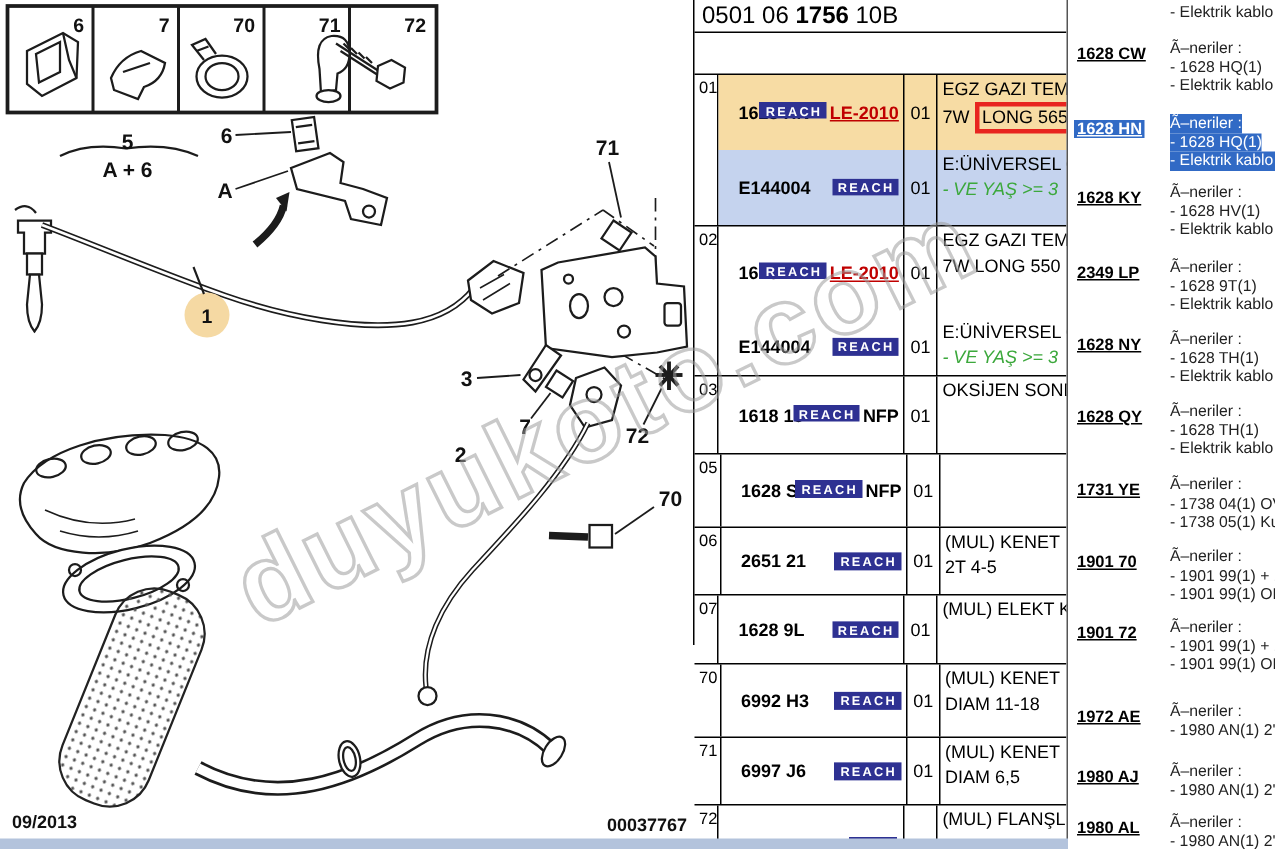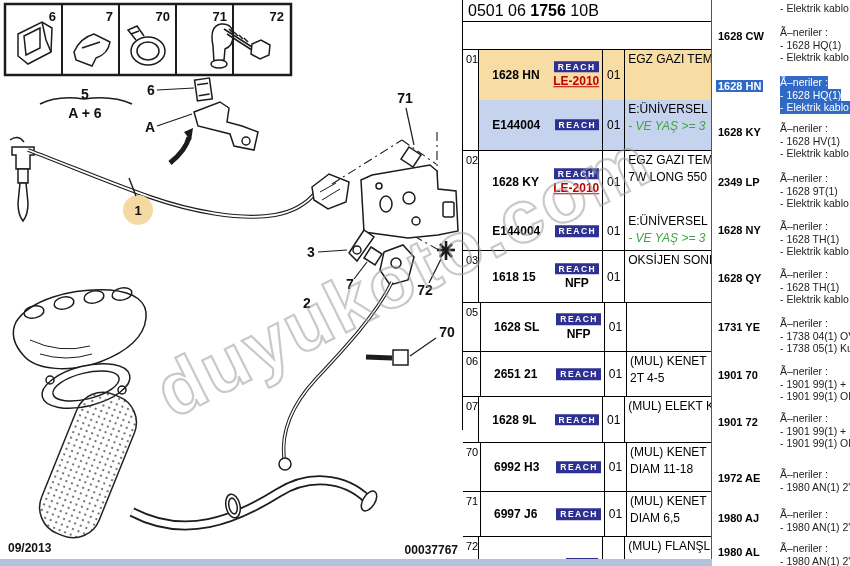--- a/index.html
+++ b/index.html
@@ -20,38 +20,38 @@
   #parts-table { position:absolute; left:462px; top:0; width:249px; height:430px;
     border-left:1.5px solid #000; background:#fff; z-index:2; }
   .t-header { height:22px; border-bottom:1.5px solid #000; font-size:16px; padding:2px 0 0 5px; white-space:nowrap; overflow:hidden; }
   .t-spacer { height:28px; border-bottom:1.5px solid #000; }
   .row { display:flex; border-bottom:1.5px solid #000; }
   .ref { width:18px; border-right:1px solid #000; font-size:11px; padding:3px 0 0 3px; }
   .subs { flex:1; display:flex; flex-direction:column; }
   .sub { display:flex; width:100%; }
   .c-part { width:124px; border-right:1px solid #000; position:relative; }
   .pn { position:absolute; left:13px; top:50%; transform:translateY(-50%); font-weight:bold; font-size:12px; white-space:nowrap; }
-  .stack { position:absolute; right:3px; top:50%; transform:translateY(-50%); display:flex; flex-direction:column; align-items:center; gap:2px; }
+  .stack { position:absolute; right:3px; top:50%; transform:translateY(-50%); display:flex; flex-direction:row; align-items:flex-start; gap:2px; }
   .reach { display:inline-block; background:#2E3192; color:#fff; font-size:8.5px; font-weight:bold;
     letter-spacing:1.5px; padding:2px 3px 1px 4px; line-height:1; }
   .note { font-size:12px; font-weight:bold; color:#000; }
   .note.red { color:#C00000; text-decoration:underline; }
   .c-qty { width:22px; border-right:1px solid #000; font-size:12px; display:flex; align-items:center; justify-content:center; }
   .c-desc { flex:1; padding:1px 0 0 3px; font-size:12px; overflow:hidden; white-space:nowrap; }
   .c-desc .l { line-height:17px; }
   .green { color:#3CA83C; font-style:italic; }
   .red-box { border:3px solid #E8251F; padding:0 12px 1px 2px; display:inline-block; line-height:14px; }
   .badge-partial { position:absolute; right:4px; bottom:5px; width:32px; height:3px; background:#2E3192; }
 
   
   #suggestions { position:absolute; left:711px; top:0; width:139px; height:566px; overflow:hidden;
     border-left:1px solid #555; background:#fff; z-index:2; }
   .entry { position:absolute; left:0; width:260px; display:flex; align-items:flex-start; }
   .codewrap { width:68px; padding-left:4px; flex:none; }
-  .code { font-size:11px; font-weight:bold; white-space:nowrap; display:inline-block; padding:0 2px; }
+  .code { font-size:11px; font-weight:bold; white-space:nowrap; display:inline-block; padding:0 2px;text-decoration:underline; }
   .sug { flex:none; white-space:nowrap; }
   .sug div { font-size:10.5px; line-height:12.5px; color:#222; }
   .sug div span { display:inline-block; }
   .entry.sel .code { background:#316AC5; color:#fff; }
   .entry.sel .sug div span { background:#316AC5; color:#fff; }
 
   
   #bottom-band { position:absolute; left:0; bottom:0; width:712px; height:7px; background:#B3C3DC; z-index:3; }
 </style>
 </head>
@@ -235,20 +235,21 @@
           <div class="c-part">
               <span class="pn">1628 HN</span>
             <span class="stack">
                 <span class="reach">REACH</span>
                 <span class="note red">LE-2010</span>
               </span>
             </div>
           <div class="c-qty">01</div>
           <div class="c-desc">
             <div class="l">EGZ GAZI TEM</div>
+            <div class="l"><span>7W </span><span class="red-box">LONG 565</span></div>
           </div>
         </div>
         <div class="sub" style="height:51px;background:#C5D3EE">
           <div class="c-part">
               <span class="pn">E144004</span>
             <span class="stack">
                 <span class="reach">REACH</span>
               </span>
             </div>
           <div class="c-qty">01</div>

